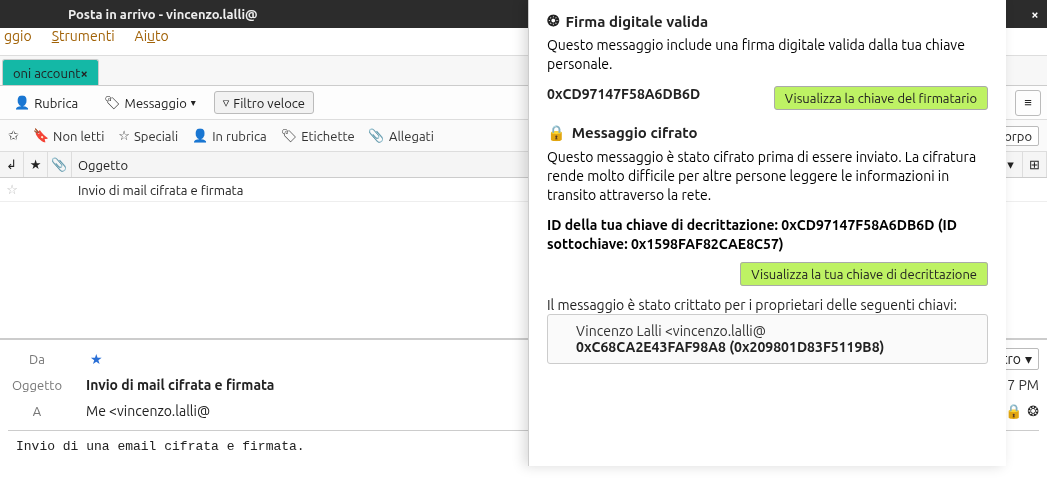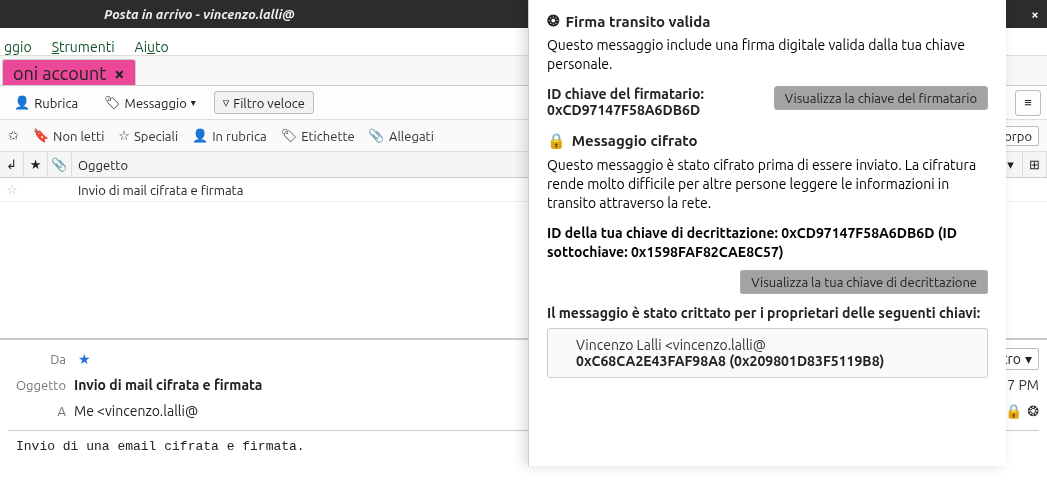--- a/index.html
+++ b/index.html
@@ -1,26 +1,26 @@
 <!DOCTYPE html>
 <html><head>
 <meta charset="utf-8">
 <style>
 * { margin: 0; padding: 0; box-sizing: border-box; font-family: "Segoe UI", Ubuntu, Cantarell, sans-serif; }
 body { width: 1047px; height: 502px; background: #fff; font-size: 13px; color: #222; position: relative; overflow: hidden; }
 
 .titlebar { background: #2c2c2c; color: #eee; height: 28px; display: flex; align-items: center; font-size: 13px; }
-.titlebar .title { margin-left: 104px; font-weight: 600; font-style: italic; }
+.titlebar .title { margin-left: 68px; font-weight: 600; }
 .titlebar .close-x { margin-left: auto; width: 24px; text-align: center; color: #fff; font-weight: bold; cursor: pointer; }
 
-.menubar { height: 28px; display: flex; align-items: flex-end; gap: 20px; padding-left: 4px; font-size: 14px; color: #14532d; border-bottom: 1px solid #ddd; }
+.menubar { height: 28px; display: flex; align-items: flex-start; gap: 20px; padding-left: 4px; font-size: 14px; color: #a16207; border-bottom: 1px solid #ddd; }
 .menubar span u { text-decoration: underline; }
 
 .tabrow { height: 30px; display: flex; align-items: flex-end; border-bottom: 1px solid #ccc; background: #f7f7f7; }
-.tab { height: 26px; display: flex; align-items: center; gap: 8px; padding: 0 10px; background: #ec4899; border: 1px solid #ccc; border-bottom: none; border-radius: 3px 3px 0 0; margin-left: 2px; font-size: 18px; }
+.tab { height: 26px; display: flex; align-items: center; padding: 0 10px; background: #14b8a6; border: 1px solid #ccc; border-bottom: none; border-radius: 3px 3px 0 0; margin-left: 2px; font-size: 13px; }
 .tab .x { cursor: pointer; font-weight: bold; }
 
 .toolbar { height: 34px; display: flex; align-items: center; gap: 10px; padding: 0 6px; border-bottom: 1px solid #ddd; background: #fdfdfd; }
 .toolbar .btn { display: flex; align-items: center; gap: 4px; padding: 3px 8px; border-radius: 3px; cursor: pointer; font-size: 13px; }
 .toolbar .btn.frame { border: 1px solid #bbb; background: #f2f2f2; }
 .toolbar .chev { font-size: 10px; }
 .toolbar .spacer { flex: 1; }
 .hamburger { width: 26px; height: 26px; display: flex; align-items: center; justify-content: center; border: 1px solid #bbb; border-radius: 3px; cursor: pointer; margin-left: auto; }
 
 .filterbar { height: 32px; display: flex; align-items: center; gap: 14px; padding: 0 8px; border-bottom: 1px solid #ddd; background: #fafafa; font-size: 13px; }
@@ -36,38 +36,38 @@
 
 .row { height: 24px; display: flex; align-items: center; border-bottom: 1px solid #eee; font-size: 13px; }
 .row .cell { padding: 0 6px; }
 .row .iconcell { width: 24px; text-align: center; color: #bbb; }
 .row .subject { flex: 1; }
 
 .msglist { height: 160px; background: #fff; }
 
 .preview { border-top: 2px solid #ccc; padding: 6px 8px 0 8px; font-size: 14px; background: #fff; }
 .preview .line { display: flex; align-items: center; min-height: 26px; }
-.preview .lbl { width: 58px; text-align: right; color: #777; font-size: 13px; margin-right: 8px; }
+.preview .lbl { width: 58px; text-align: center; color: #777; font-size: 13px; margin-right: 20px; }
 .preview .star { color: #2a6fd6; font-size: 14px; margin-left: 4px; }
 .preview .subj { font-weight: 700; }
 .preview .right { margin-left: auto; display: flex; align-items: center; gap: 10px; }
 .preview .openpgp { font-weight: 700; }
 .preview .lockicons { display: flex; gap: 4px; font-size: 14px; }
 
 .bodytext { border-top: 1px solid #ccc; margin-top: 6px; padding: 8px; font-family: "Courier New", monospace; font-size: 13px; }
 
 
 .secpanel { position: absolute; top: 0; left: 528px; width: 478px; bottom: 36px; background: #fff; border-left: 1px solid #ccc; box-shadow: -4px 0 12px rgba(0,0,0,0.15); padding: 12px 18px; font-size: 14px; overflow: hidden; }
 .secpanel h3 { font-size: 15px; font-weight: 700; display: flex; align-items: center; gap: 6px; margin-bottom: 6px; }
 .secpanel p { color: #000000; margin-bottom: 12px; line-height: 1.35; }
 .secpanel .keyrow { display: flex; justify-content: space-between; align-items: flex-start; margin-bottom: 14px; }
 .secpanel .keyid { font-weight: 700; }
-.secpanel .btn { border: 1px solid #aaa; background: #a3a3a3; padding: 4px 10px; border-radius: 3px; cursor: pointer; font-size: 13px; white-space: nowrap; }
+.secpanel .btn { border: 1px solid #aaa; background: #bef264; padding: 4px 10px; border-radius: 3px; cursor: pointer; font-size: 13px; white-space: nowrap; }
 .secpanel .encrow { text-align: right; margin-bottom: 14px; }
-.secpanel .recipients-heading { font-weight: 700; margin-bottom: 6px; line-height: 1.3; }
+.secpanel .recipients-heading { font-weight: 400; margin-bottom: 0; line-height: 1.3; }
 .secpanel .recipient-box { border: 1px solid #ccc; border-radius: 3px; padding: 8px 28px; background: #fafafa; }
 .secpanel .recipient-box .nm { color: #333; }
 .secpanel .recipient-box .ky { font-weight: 700; }
 .preview .timestamp { margin-left: auto; color: #333; }
 </style>
 </head>
 <body>
 
 <div class="titlebar">
   <span class="title">Posta in arrivo - vincenzo.lalli@</span>
@@ -165,27 +165,26 @@
         <span>❂</span>
       </span>
     </div>
   </div>
   <div class="bodytext">Invio di una email cifrata e firmata.</div>
 </div>
 
 <div class="secpanel">
   <h3>
     <span>❂</span>
-    <span>Firma transito valida</span>
+    <span>Firma digitale valida</span>
   </h3>
   <p>Questo messaggio include una firma digitale valida dalla tua chiave personale.</p>
 
   <div class="keyrow">
     <div>
-      <div class="keyid">ID chiave del firmatario:</div>
       <div class="keyid">0xCD97147F58A6DB6D</div>
     </div>
     <div class="btn">Visualizza la chiave del firmatario</div>
   </div>
 
   <h3>
     <span>🔒</span>
     <span>Messaggio cifrato</span>
   </h3>
   <p>Questo messaggio è stato cifrato prima di essere inviato. La cifratura rende molto difficile per altre persone leggere le informazioni in transito attraverso la rete.</p>

